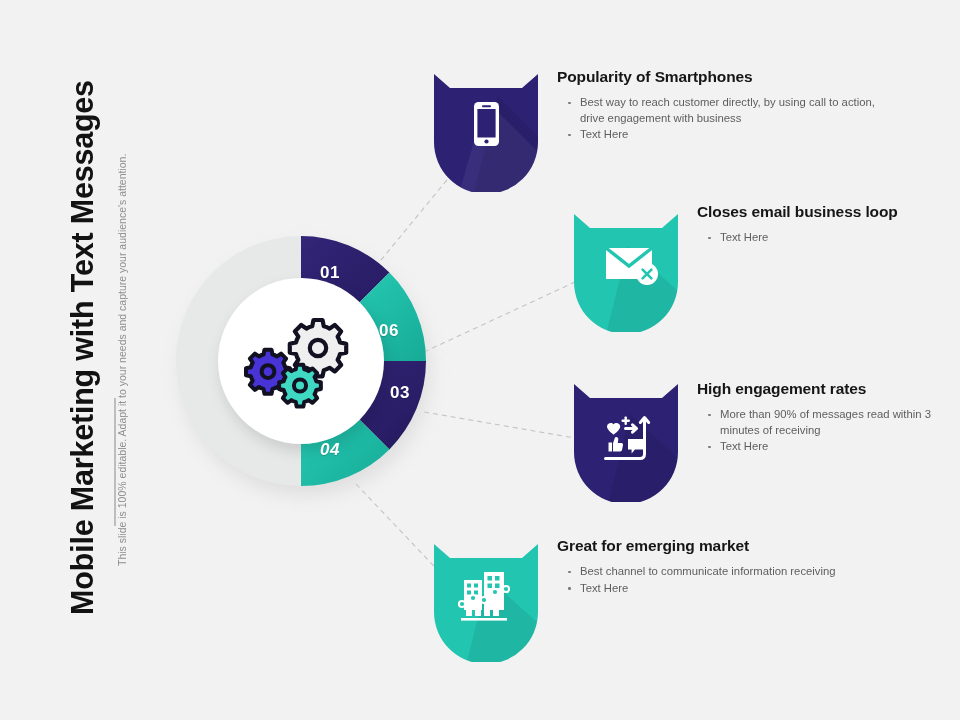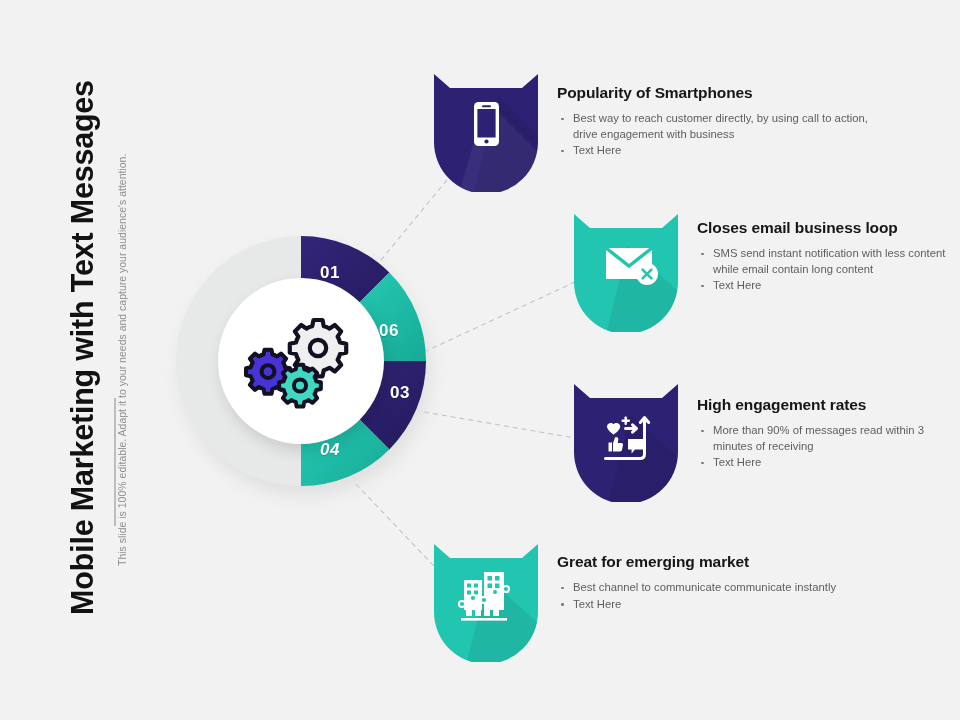--- a/index.html
+++ b/index.html
@@ -149,25 +149,25 @@
   .info-block { position: absolute; }
   #info-1 { left: 557px; top:  68px; width: 330px; }
   #info-2 { left: 697px; top: 203px; width: 255px; }
   #info-3 { left: 697px; top: 380px; width: 255px; }
   #info-4 { left: 557px; top: 537px; width: 330px; }
 
   .info-title {
     font-size: 15.5px;
     font-weight: bold;
     color: #161616;
-    margin: 16px 0 9px 0;
+    margin: 0 0 9px 0;
     letter-spacing: -0.1px;
   }
   .bullet-list {
-    margin: 0;
+    margin: 7px;
     padding: 0;
     list-style: none;
   }
   .bullet-item {
     position: relative;
     padding-left: 16px;
     font-size: 11.3px;
     line-height: 15.5px;
     color: #5e5e5e;
     margin-bottom: 1px;
@@ -402,34 +402,33 @@
     <div class="info-title">Popularity of Smartphones</div>
     <ul class="bullet-list">
       <li class="bullet-item">Best way to reach customer directly, by using call to action, drive engagement with business</li>
       <li class="bullet-item">Text Here</li>
     </ul>
   </div>
 
   <div class="info-block" id="info-2">
     <div class="info-title">Closes email business loop</div>
     <ul class="bullet-list">
-      <li class="bullet-item">SMS send instant notification with less content while email contain long content</li>
       <li class="bullet-item">Text Here</li>
     </ul>
   </div>
 
   <div class="info-block" id="info-3">
     <div class="info-title">High engagement rates</div>
     <ul class="bullet-list">
       <li class="bullet-item">More than 90% of messages read within 3 minutes of receiving</li>
       <li class="bullet-item">Text Here</li>
     </ul>
   </div>
 
   <div class="info-block" id="info-4">
     <div class="info-title">Great for emerging market</div>
     <ul class="bullet-list">
-      <li class="bullet-item">Best channel to communicate communicate instantly</li>
+      <li class="bullet-item">Best channel to communicate information receiving</li>
       <li class="bullet-item">Text Here</li>
     </ul>
   </div>
 
 </div>
 
 </body></html>

